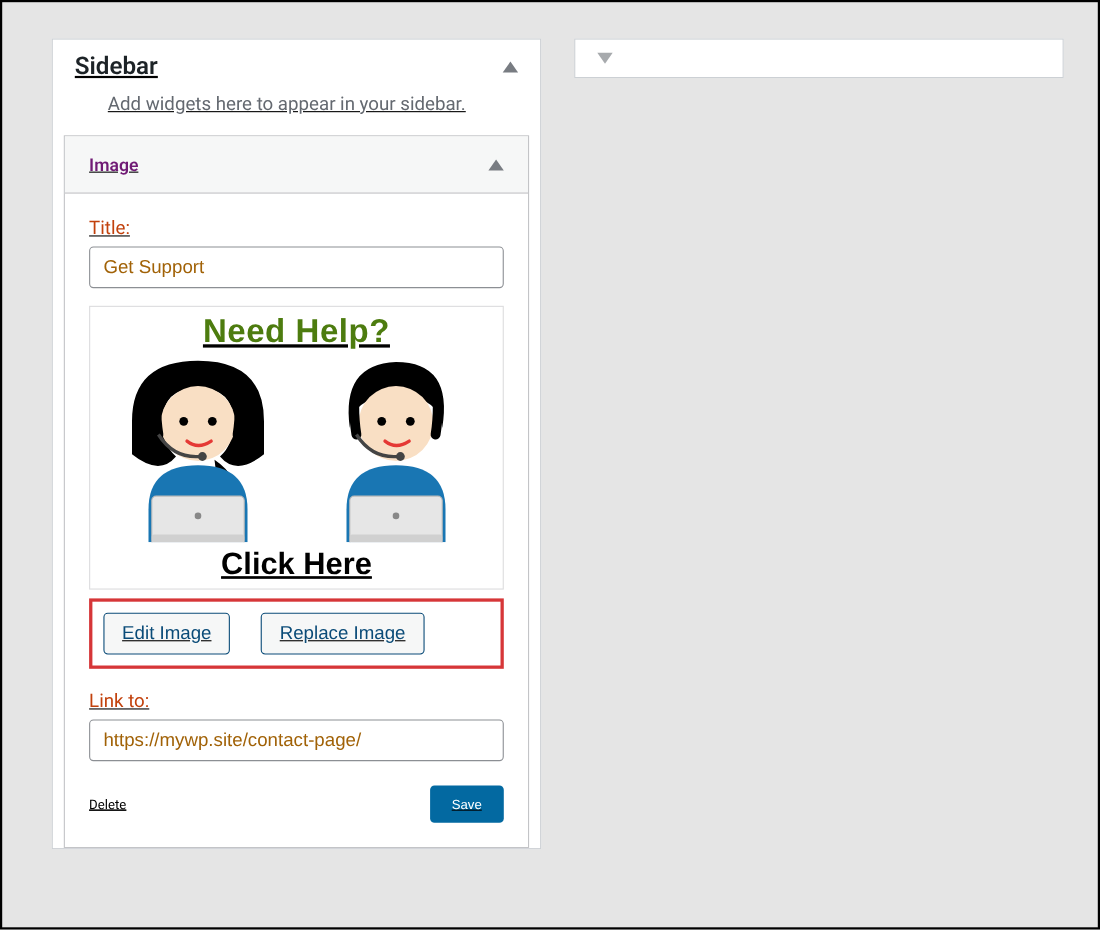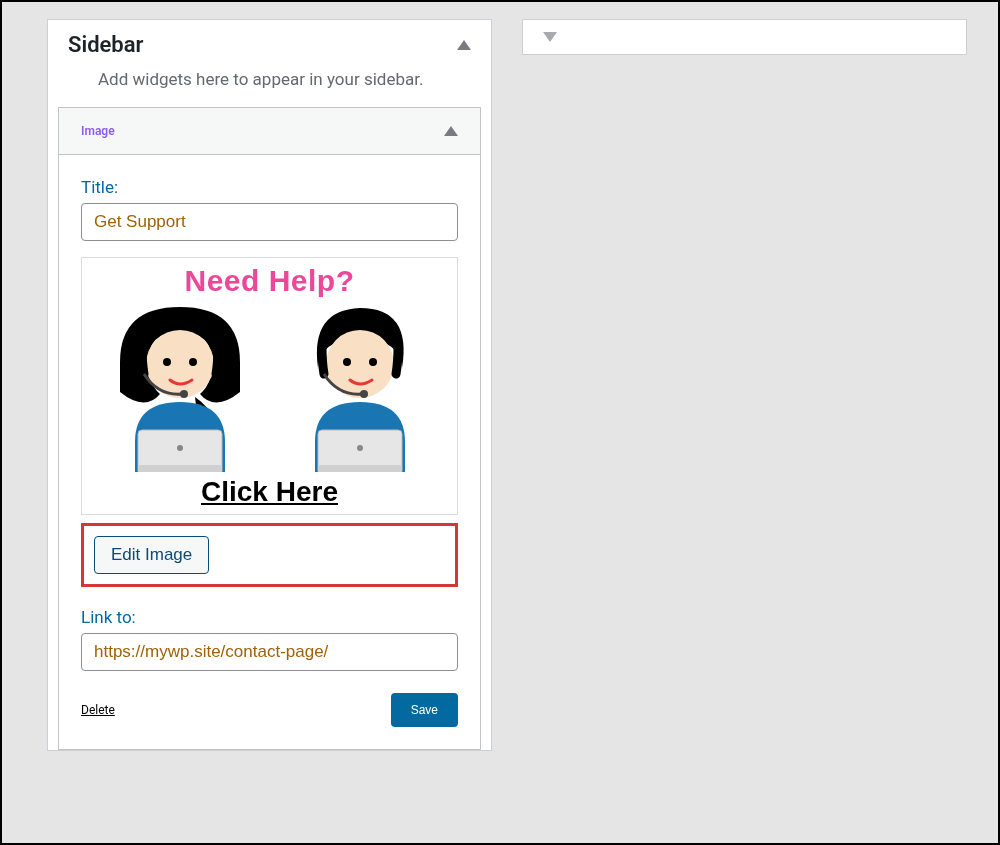--- a/index.html
+++ b/index.html
@@ -7,22 +7,23 @@
       font-family: -apple-system, BlinkMacSystemFont, "Segoe UI", Roboto, sans-serif;
       background: #e5e5e5;
       width: 1000px;
       height: 845px;
       overflow: hidden;
       border: 2px solid #000;
     }
     .canvas {
       display: flex;
       gap: 30px;
-      padding: 17px 30px 0 45px;
+      padding: 33px 30px 0 45px;
       height: 100%;
+      text-decoration: underline;
     }
     .col-left {
       width: 445px;
     }
     .col-right {
       width: 445px;
     }
     .panel {
       background: #fff;
       border: 1px solid #ccd0d4;
@@ -65,49 +66,49 @@
     .widget-header {
       display: flex;
       align-items: center;
       justify-content: space-between;
       padding: 16px 22px;
       background: #f6f7f7;
       border-bottom: 1px solid #c3c4c7;
       cursor: pointer;
     }
     .widget-title {
-      font-size: 12px;
+      font-size: 16px;
       font-weight: 600;
-      color: #8b5cf6;
+      color: #701a75;
     }
     .widget-body {
       padding: 22px;
     }
     .field-label {
       font-size: 17px;
-      color: #0369a1;
+      color: #c2410c;
       margin-bottom: 6px;
       display: block;
     }
     .text-input {
       width: 100%;
       border: 1px solid #8c8f94;
       border-radius: 4px;
       font-size: 17px;
       padding: 8px 12px;
       color: #a16207;
       background: #fff;
     }
     .img-preview {
       border: 1px solid #dcdcde;
       margin-top: 16px;
       padding: 6px 6px 0 6px;
       text-align: center;
     }
-    .np-title { font-family: Arial, sans-serif; font-size: 30px; font-weight: bold; color:#ec4899; letter-spacing: 0.5px; }
+    .np-title { font-family: Arial, sans-serif; font-size: 30px; font-weight: bold; color:#4d7c0f; letter-spacing: 0.5px; }
     .np-click { font-family: Arial, sans-serif; font-size: 28px; font-weight: bold; text-decoration: underline; color:#000; margin-top:4px; padding-bottom:6px;}
     .people-row { display:flex; justify-content:center; gap:20px; margin-top:4px; }
     .btn-group-red {
       border: 3px solid #d63638;
       margin-top: 8px;
       padding: 10px 10px;
       display: flex;
       gap: 28px;
     }
     .btn-secondary {
@@ -200,20 +201,21 @@
                 <rect x="38" y="128" width="84" height="45" rx="4" fill="#E6E6E6" stroke="#BBB"></rect>
                 <rect x="38" y="163" width="84" height="7" rx="2" fill="#D0D0D0"></rect>
                 <circle cx="80" cy="146" r="3" fill="#888"></circle>
               </svg>
             </div>
             <div class="np-click">Click Here</div>
           </div>
 
           <div class="btn-group-red">
             <button class="btn-secondary">Edit Image</button>
+            <button class="btn-secondary">Replace Image</button>
           </div>
 
           <div class="link-section">
             <label class="field-label">Link to:</label>
             <input type="text" class="text-input" value="https://mywp.site/contact-page/" style="">
           </div>
 
           <div class="footer-row">
             <span class="delete-link">Delete</span>
             <button class="btn-primary">Save</button>

